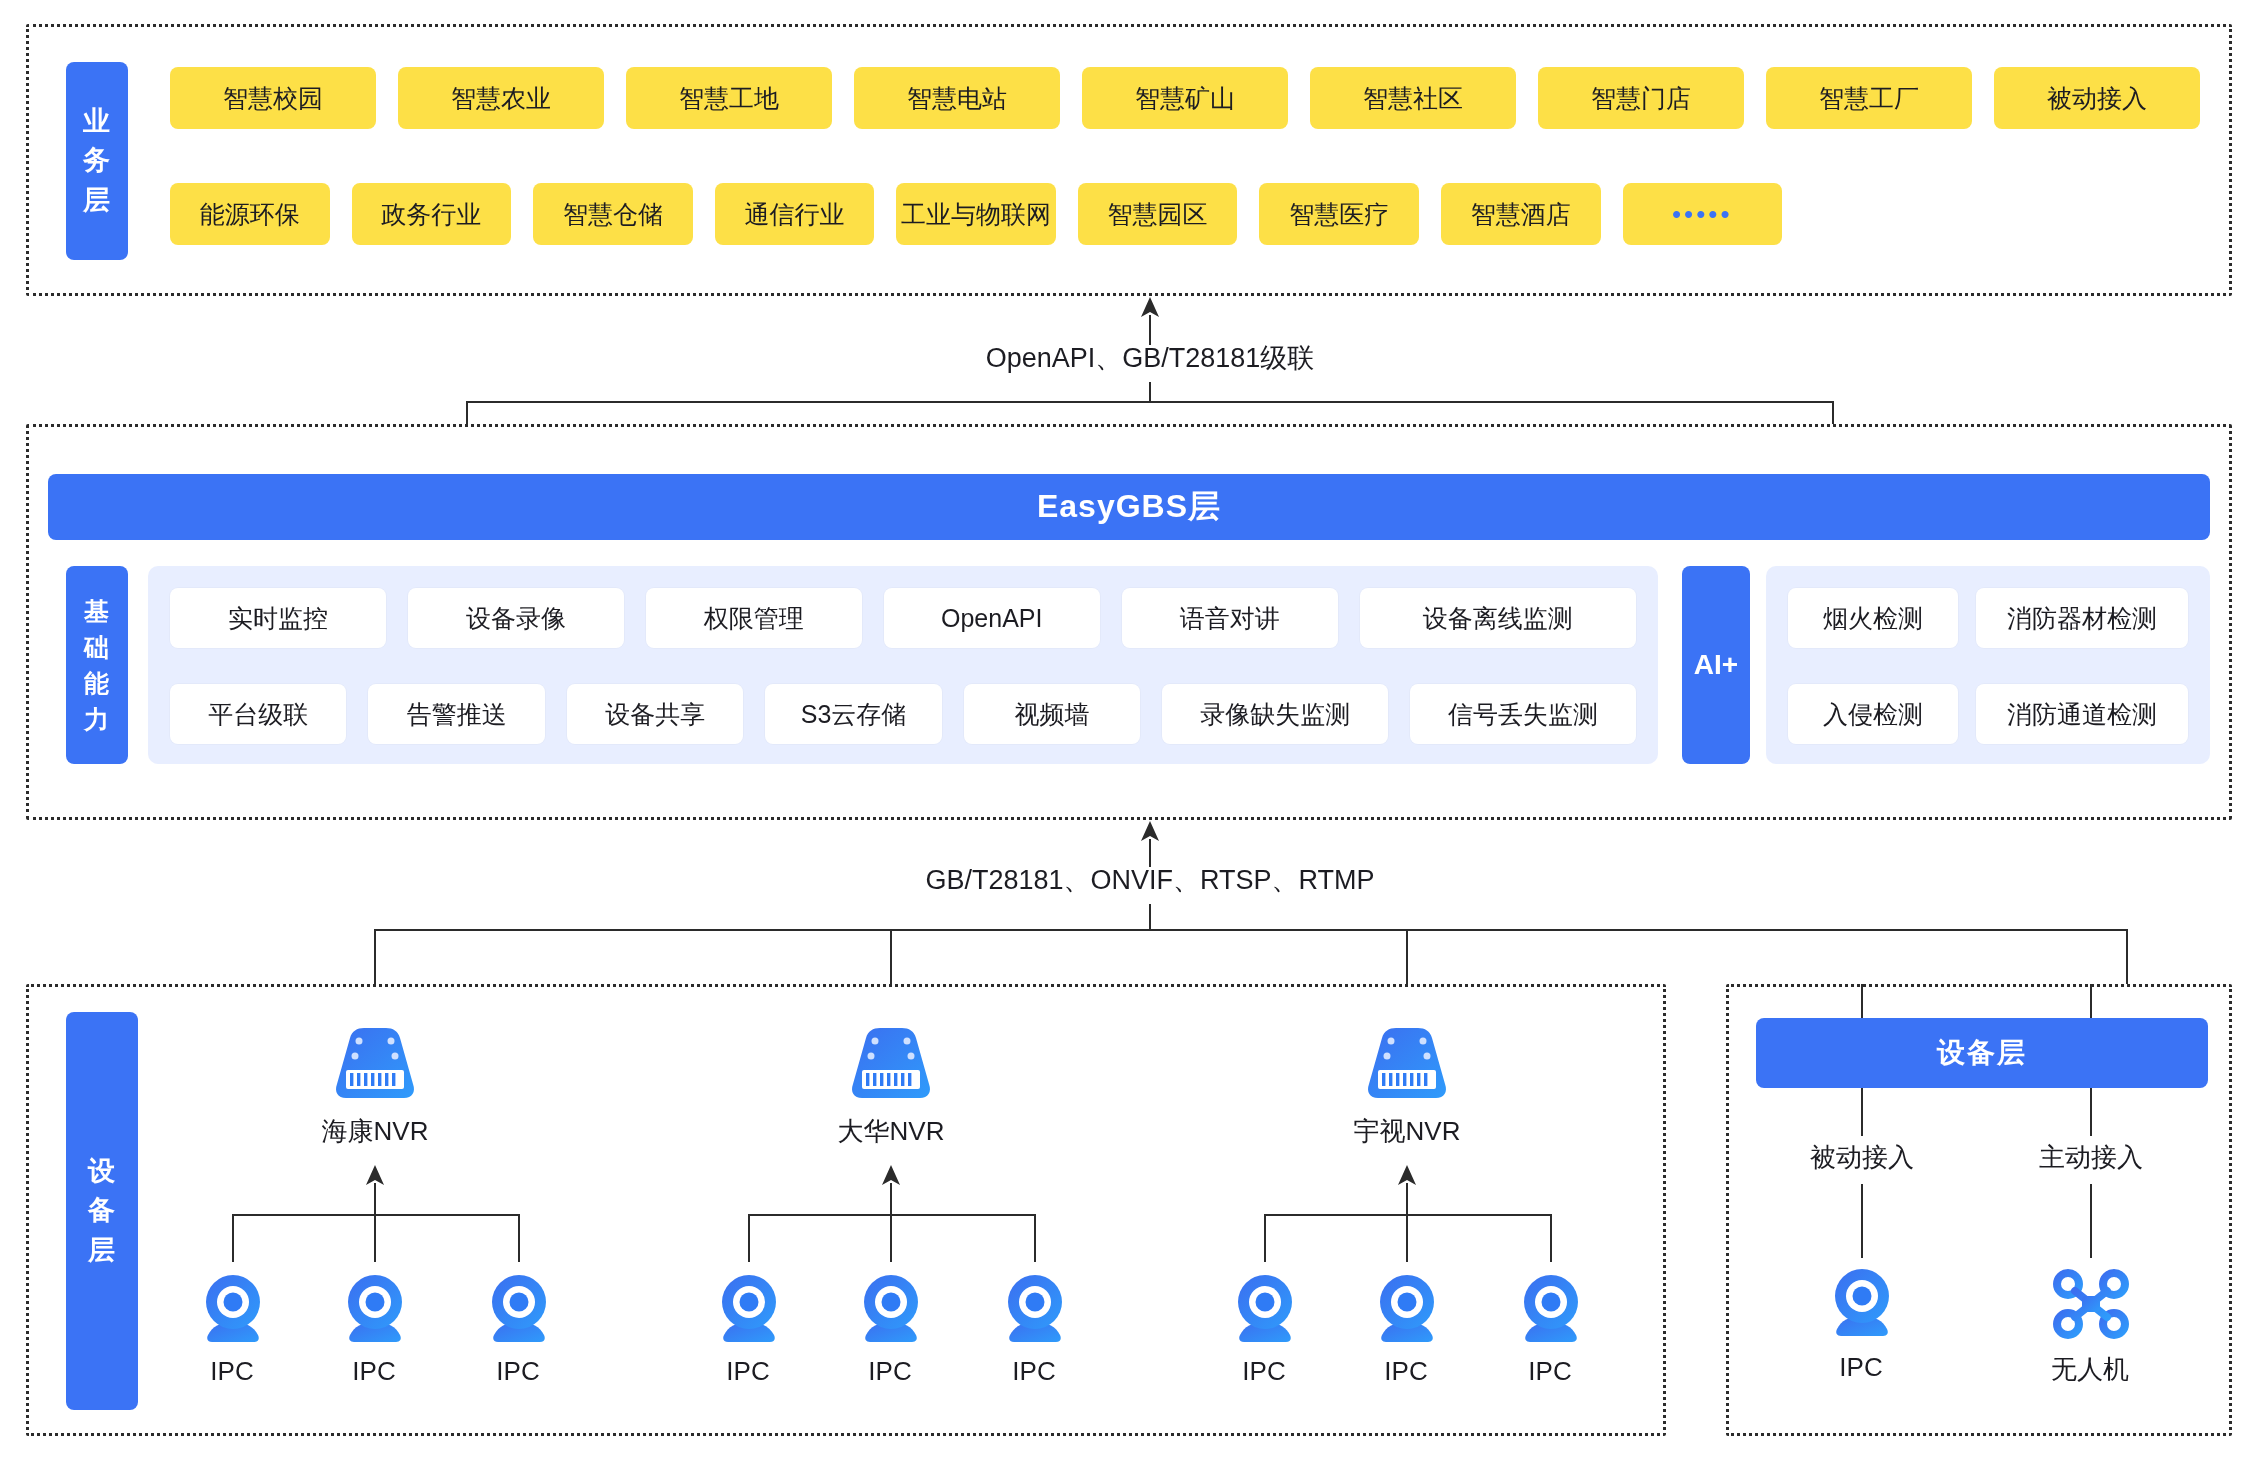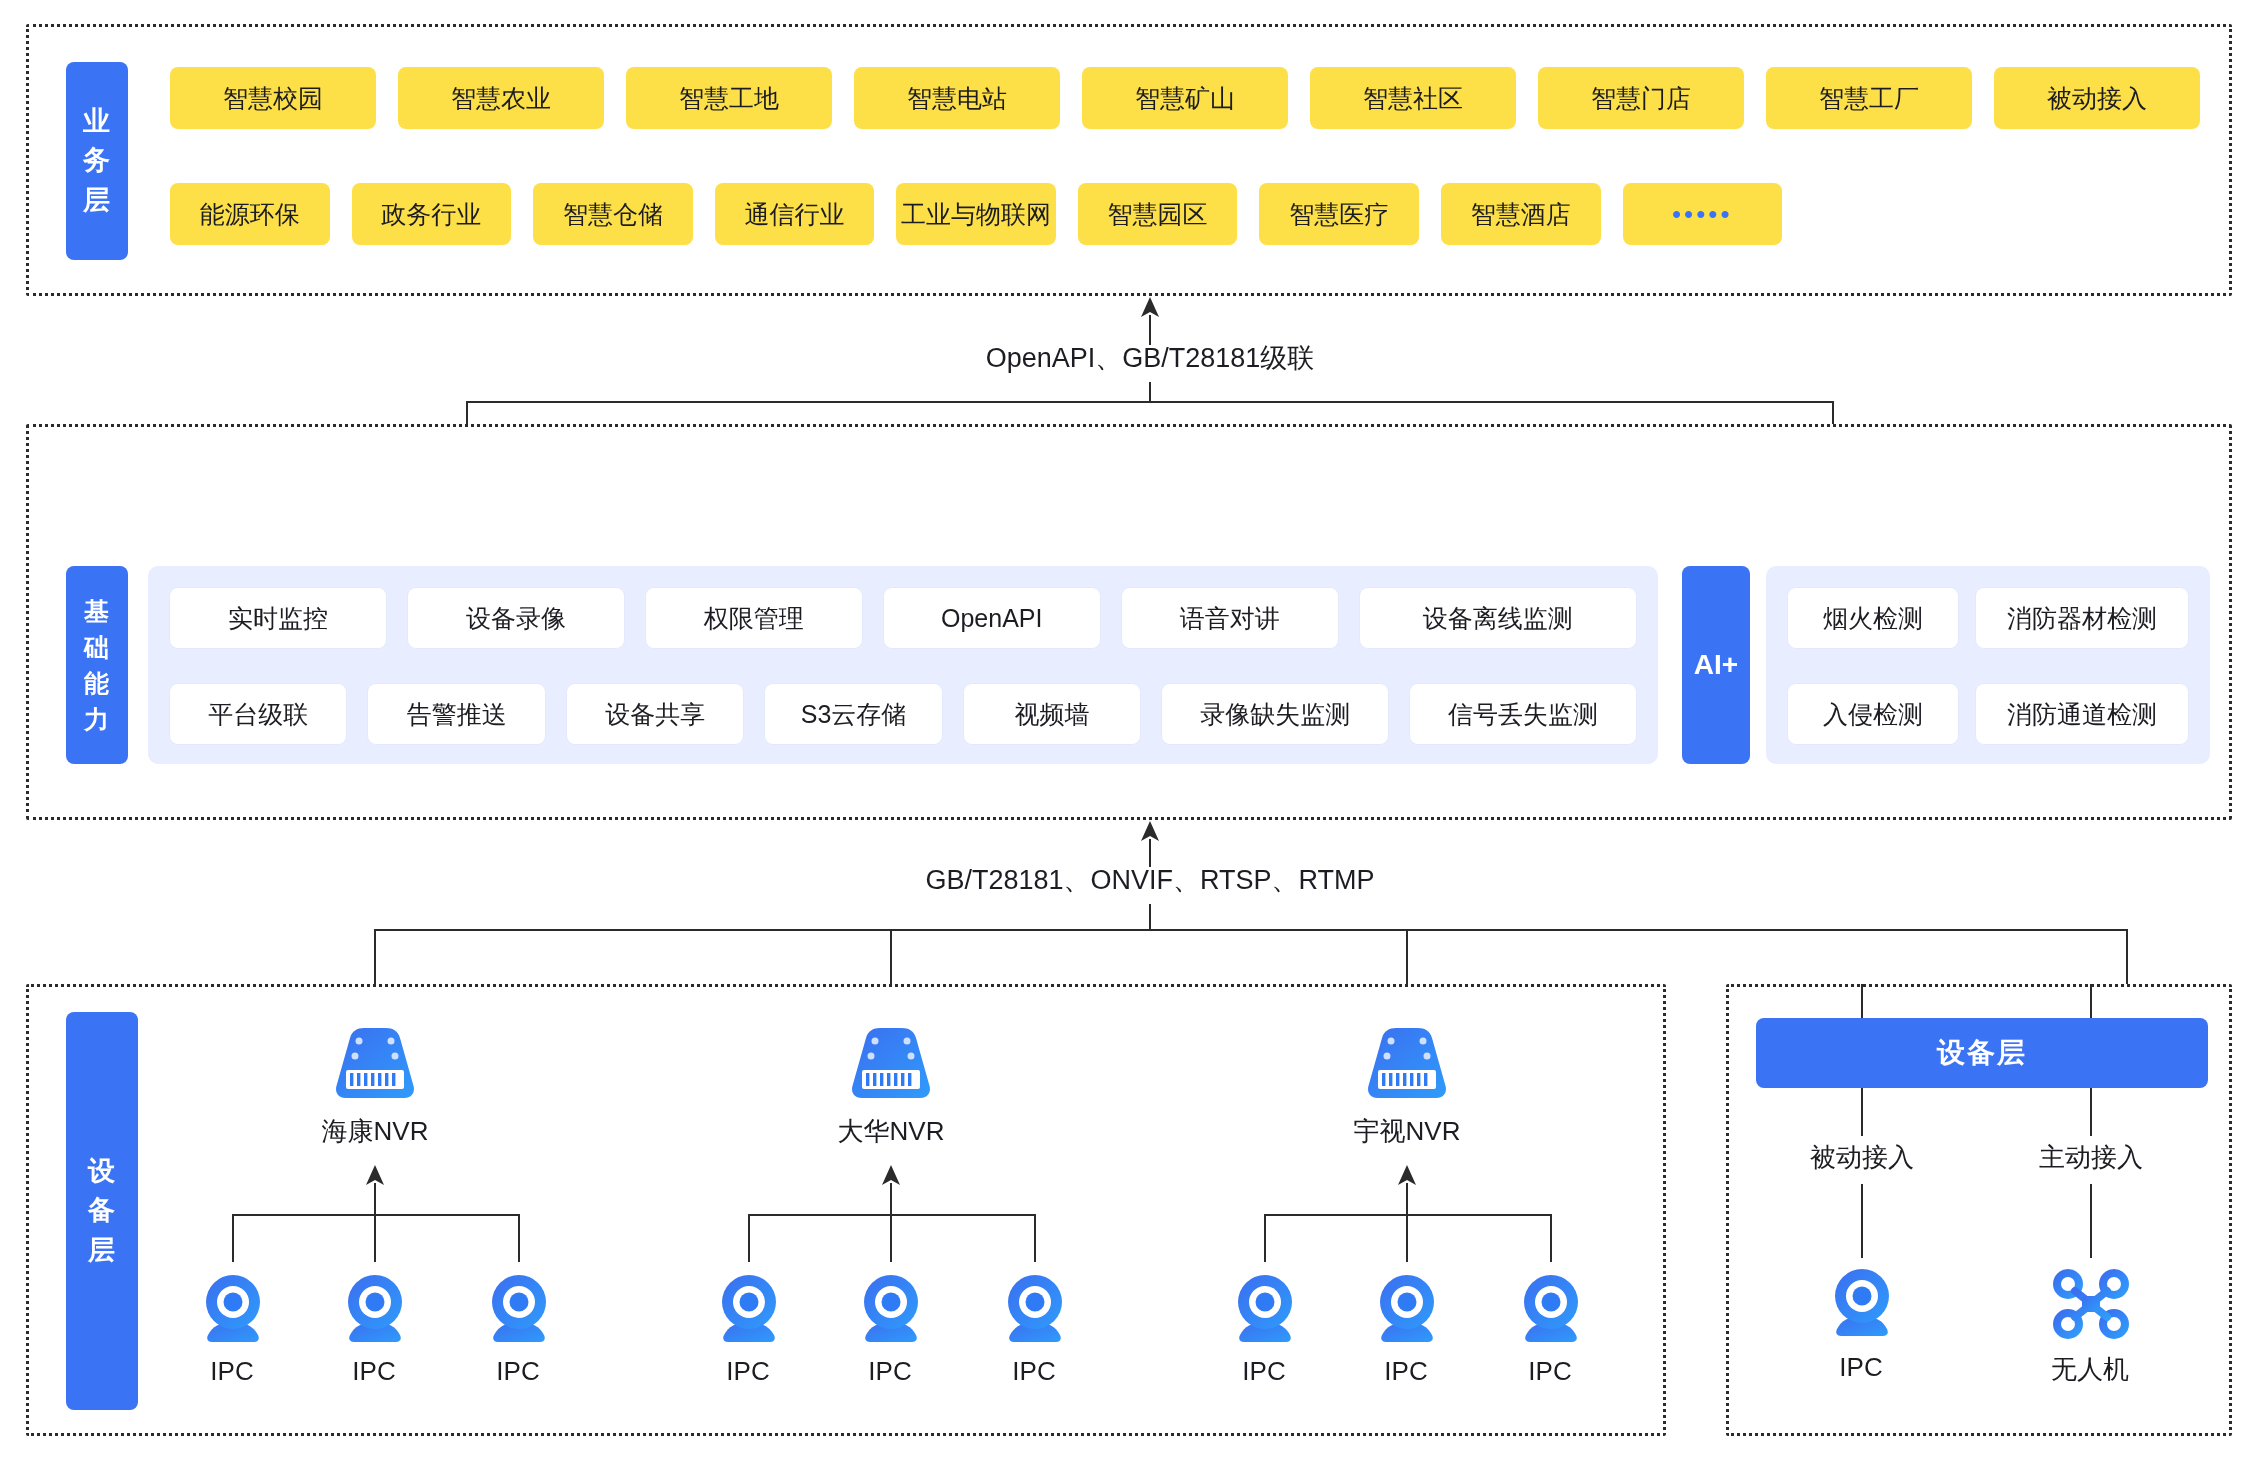--- a/index.html
+++ b/index.html
@@ -149,20 +149,23 @@
   <div class="ln-v" style="left:1149px; top:315px; height:30px;"></div>
   <div class="conn-text" style="left:900px; top:340px; width:500px;">OpenAPI、GB/T28181级联</div>
   <div class="ln-v" style="left:1149px; top:382px; height:20px;"></div>
 
   <div class="ln-h" style="left:466px; top:401px; width:1368px;"></div>
   <div class="ln-v" style="left:466px; top:401px; height:78px;"></div>
   <div class="ln-v" style="left:1832px; top:401px; height:78px;"></div>
 
   <div class="dashed-box" style="left:26px; top:424px; width:2206px; height:396px;"></div>
 
+  <div class="bluebar" style="left:48px; top:474px; width:2162px; height:66px; font-size:32px; letter-spacing:1px;">
+    <span>EasyGBS层</span>
+  </div>
 
   <div class="vlabel" style="left:66px; top:566px; width:62px; height:198px; font-size:25px;">
     <span>基</span>
     <span>础</span>
     <span>能</span>
     <span>力</span>
   </div>
 
   <div class="lightpanel" style="left:148px; top:566px; width:1510px; height:198px;"></div>
   <div style="position:absolute; left:170px; top:588px; width:1466px; display:flex; gap:22px;">

